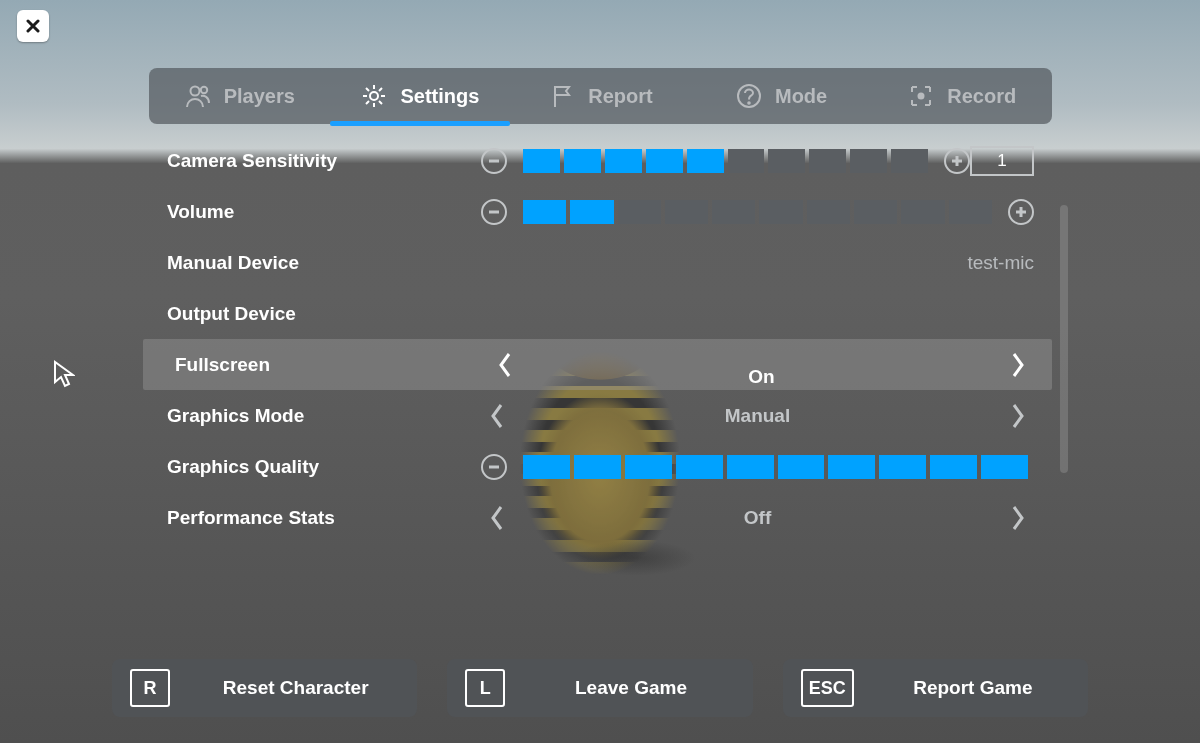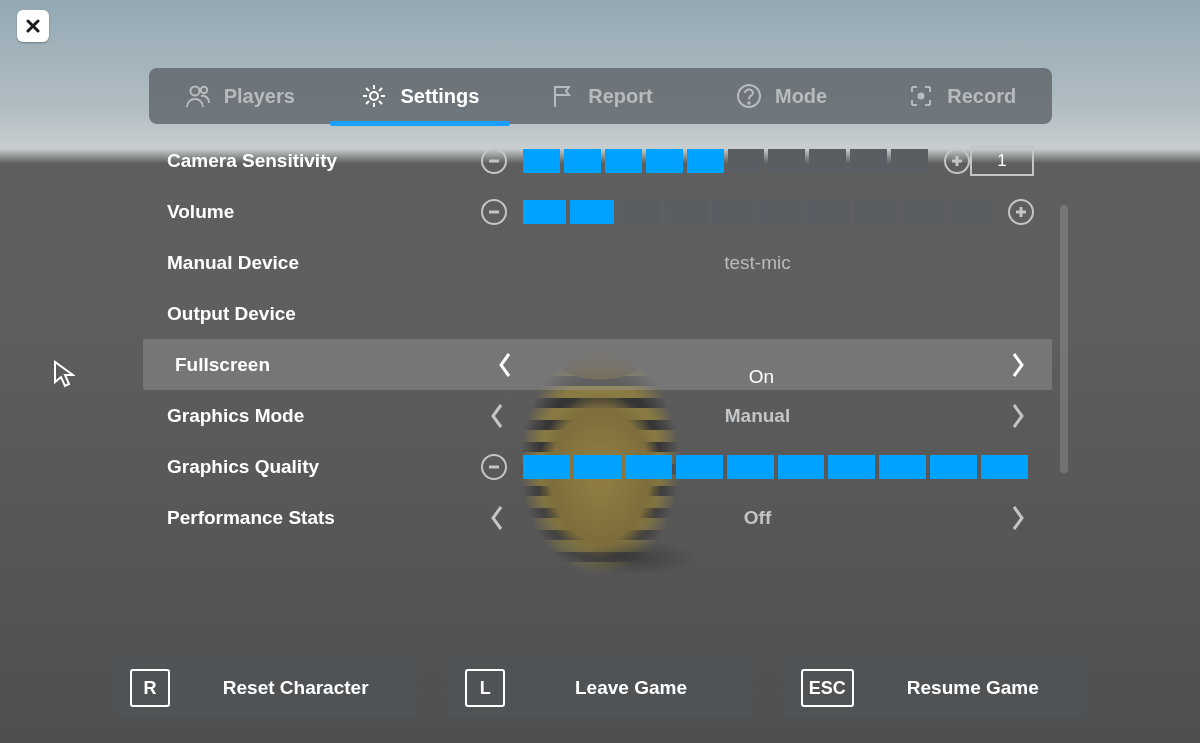--- a/index.html
+++ b/index.html
@@ -59,25 +59,25 @@
     position:absolute; left:149px; top:135px; width:903px; height:508px;
     color:#fff;
   }
   .row {
     height:51px; display:flex; align-items:center; padding:0 18px; position:relative;
   }
   .row.highlight { background: rgba(160,160,160,.38); margin-left:-6px; padding-left:32px; width: calc(100% + 6px); border-radius:2px;}
   .row .lbl { font-size:19px; font-weight:700; color:#fff; width:314px; flex:0 0 314px;}
   .row .val-wrap{ flex:1; display:flex; align-items:center; justify-content:space-between;}
   .selector-value { flex:1; text-align:center; font-size:19px; font-weight:700; color:#c3c6c8;}
-  .row.highlight .selector-value{ color:#fff; font-weight:400;margin-top:24px;}
+  .row.highlight .selector-value{ color:#fff; font-weight:700;margin-top:24px;}
   .arrow { width:32px; height:32px; display:flex; align-items:center; justify-content:center; cursor:pointer;}
   .arrow svg { width:20px; height:30px; stroke:#c3c6c8; stroke-width:3; fill:none; }
   .row.highlight .arrow svg{ stroke:#fff;}
-  .static-value { flex:1; text-align:center; font-size:19px; color:#b8bbbe; font-weight:400;}
+  .static-value { flex:1; text-align:right; font-size:19px; color:#b8bbbe; font-weight:400;}
 
   
   .slider { display:flex; align-items:center; gap:10px; flex:1;}
   .pm-btn { width:26px; height:26px; border-radius:50%; border:2.5px solid #c3c6c8; display:flex; align-items:center; justify-content:center; cursor:pointer;}
   .pm-btn svg{ width:12px; height:12px; stroke:#c3c6c8; stroke-width:3;}
   .blocks { display:flex; gap:4px; flex:1; padding: 0 6px;}
   .blk { flex:1; height:24px; background:#00a2ff; }
   .blk.off { background:#5a5e62;}
   .sens-input{ width:64px; height:30px; border:2px solid #c3c6c8; background:transparent; color:#fff; text-align:center; font-size:17px; display:flex; align-items:center; justify-content:center;}
 
@@ -314,21 +314,21 @@
   <div class="act-btn">
     <div class="keycap">R</div>
     <div class="act-label">Reset Character</div>
   </div>
   <div class="act-btn">
     <div class="keycap">L</div>
     <div class="act-label">Leave Game</div>
   </div>
   <div class="act-btn">
     <div class="keycap">ESC</div>
-    <div class="act-label">Resume Game</div>
+    <div class="act-label">Report Game</div>
   </div>
 </div>
 
 <div class="cursor">
   <svg viewBox="0 0 22 28">
       <path d="M2 2 L2 22 L8 17 L12 26 L16 24 L12 15 L20 15 Z" fill="none" stroke="#fff" stroke-width="2"></path>
     </svg>
 </div>
 
 </body></html>

